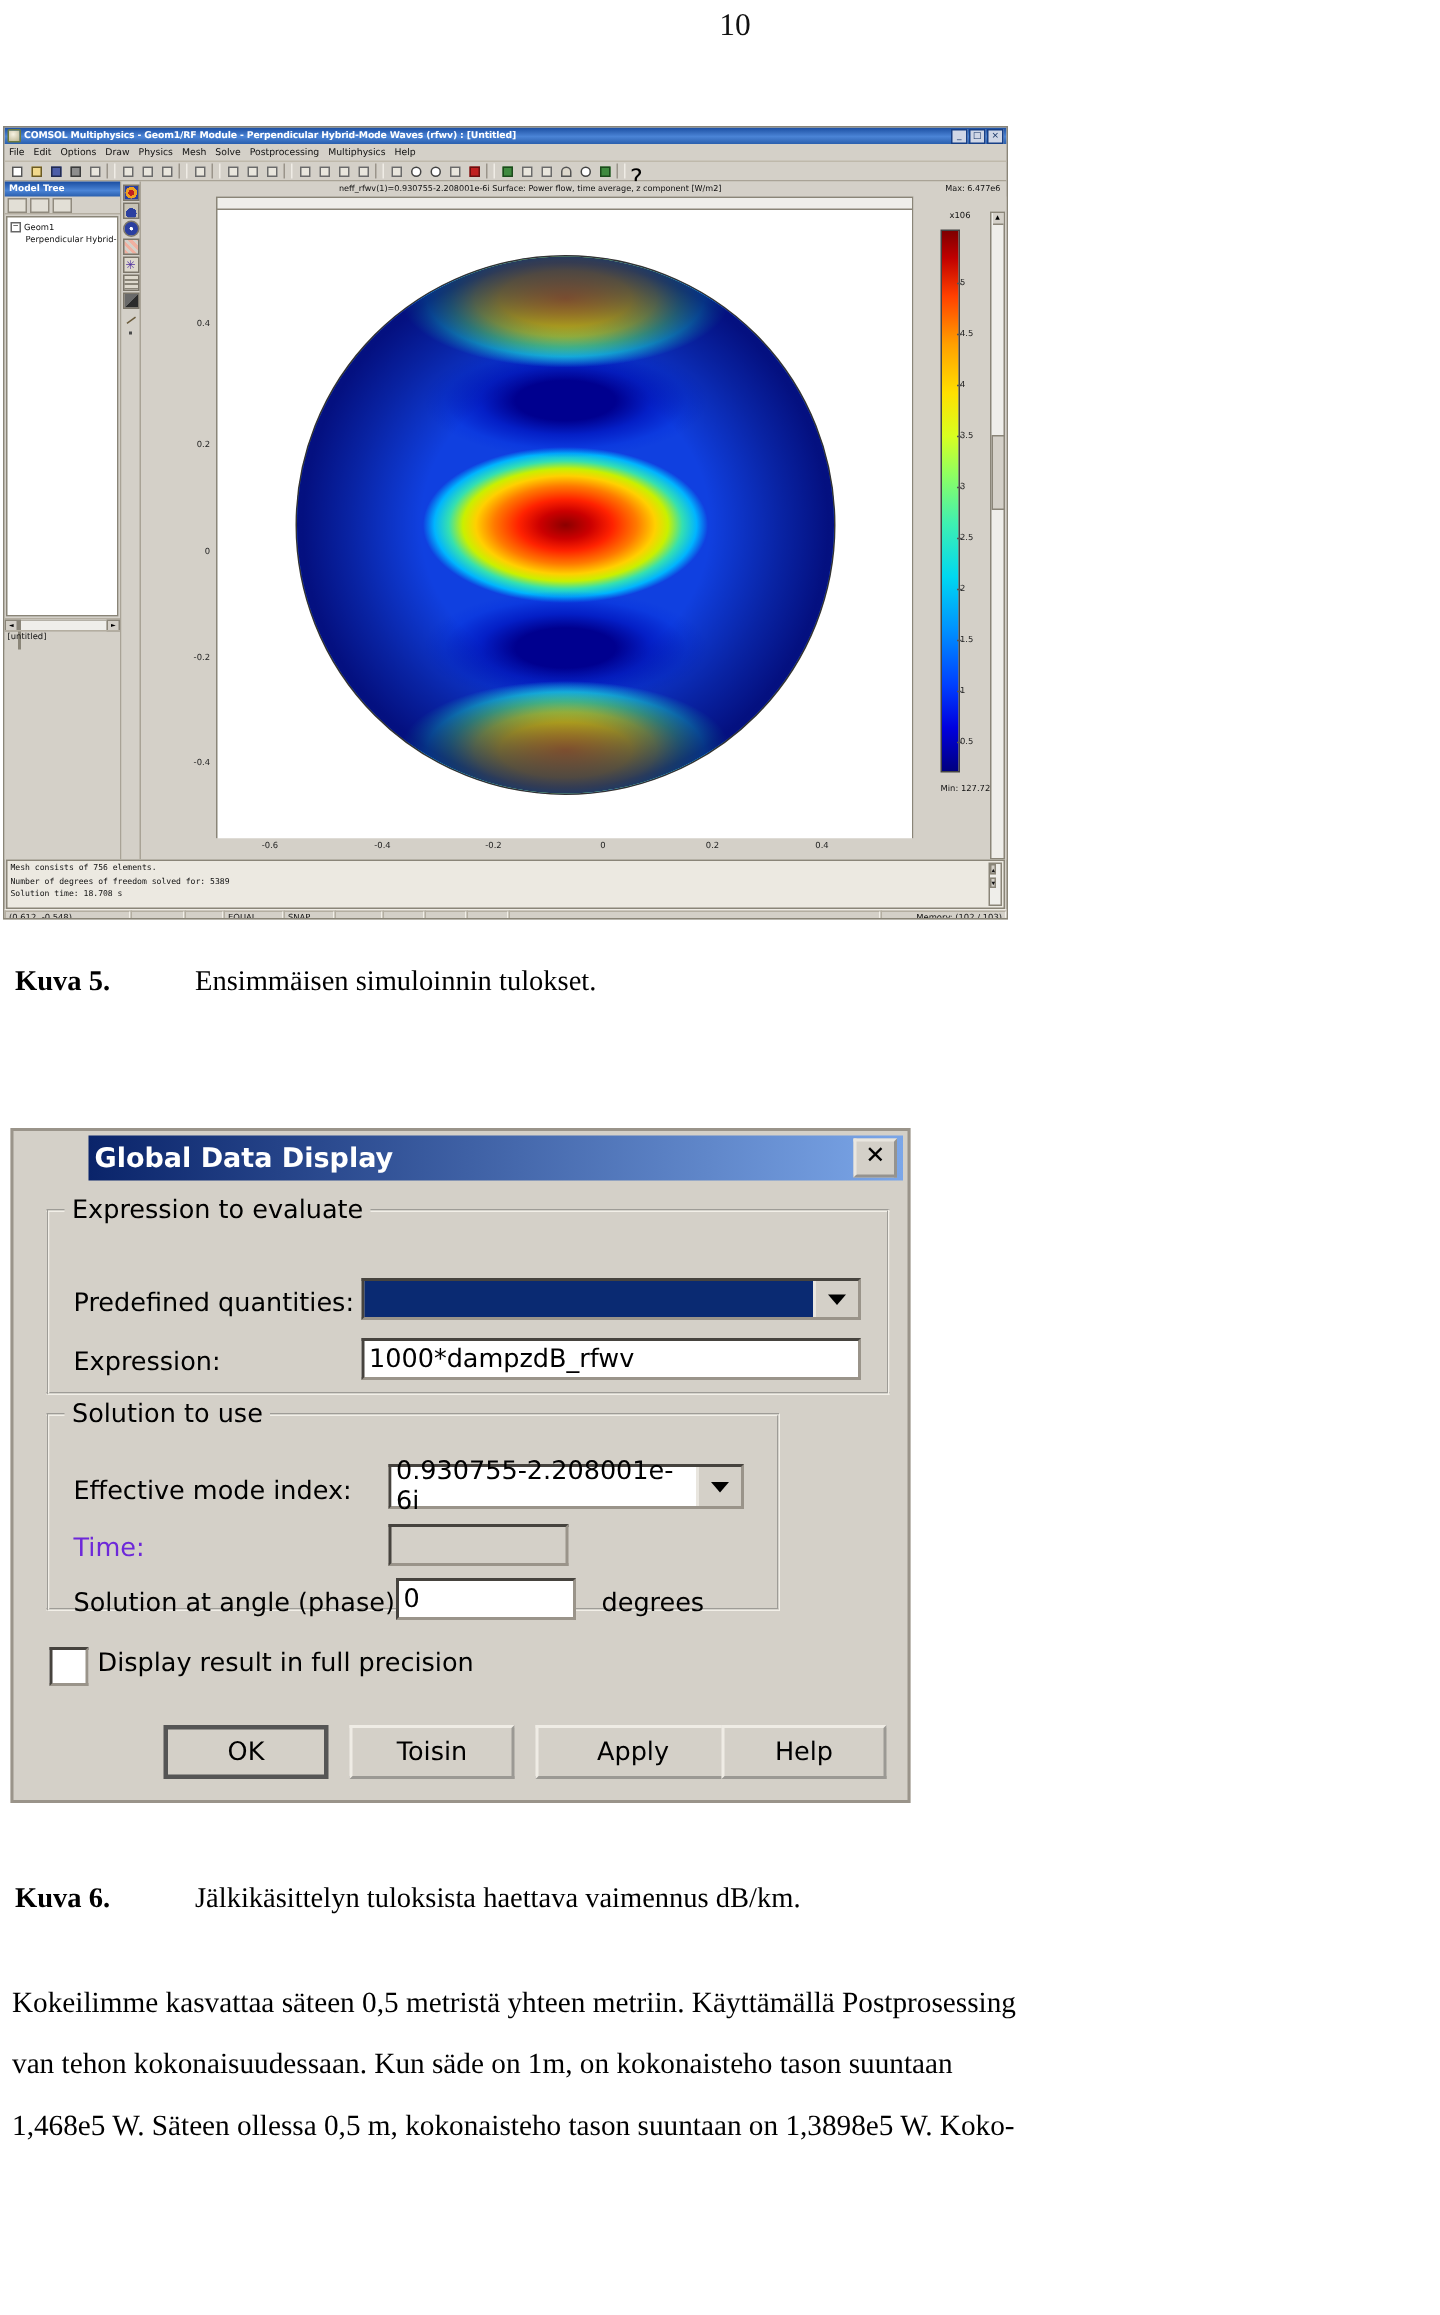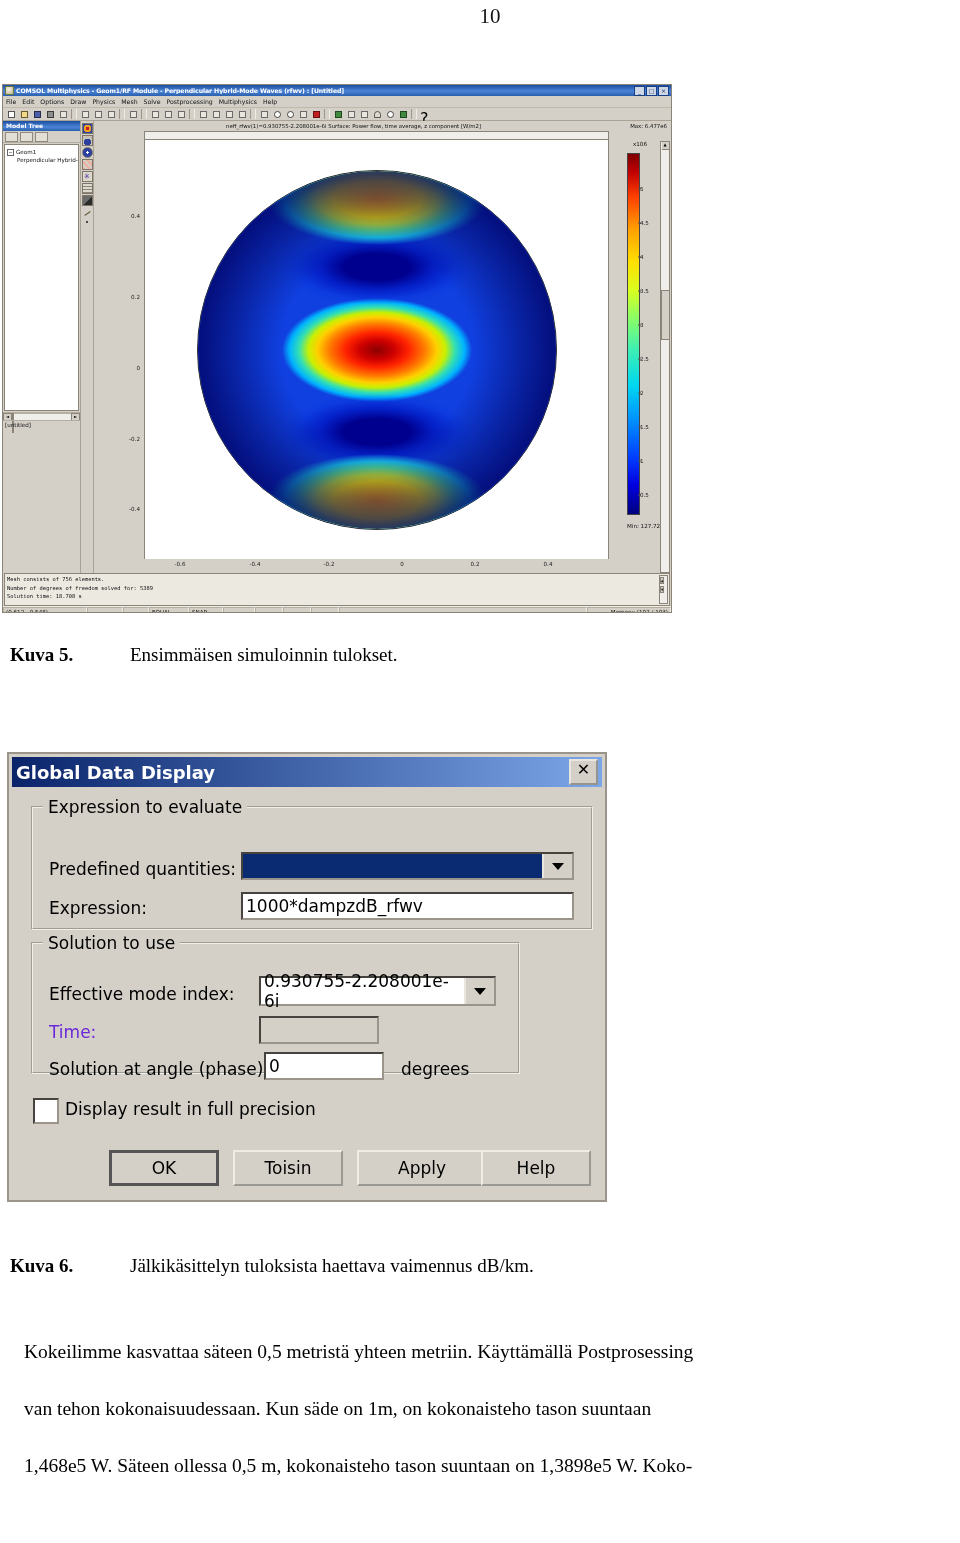--- a/index.html
+++ b/index.html
@@ -204,20 +204,21 @@
   .caption{
     position:absolute;left:10px;font-family:"Liberation Serif",serif;font-size:19px;color:#000;
     white-space:nowrap;
   }
   .caption .lbl{display:inline-block;width:120px;font-weight:bold;}
   
   .dialog{
     position:absolute;left:7px;top:752px;width:600px;height:450px;
     background:#d4d0c8;border:2px solid #9a948a;box-sizing:border-box;
     font-family:"DejaVu Sans","Liberation Sans",sans-serif;
+    padding-left:47px;
   }
   .dlg-title{
     height:30px;margin:3px;background:linear-gradient(to right,#0a246a,#7ba6e8);
     display:flex;align-items:center;padding:0 4px;color:#fff;
   }
   .dlg-title-text{flex:1;font-size:18px;font-weight:bold;}
   .dlg-close{
     width:25px;height:22px;background:#d4d0c8;border:2px outset #e9e6df;
     color:#000;font-size:16px;font-weight:bold;line-height:18px;text-align:center;
   }
@@ -252,21 +253,21 @@
   .btn{
     position:absolute;height:36px;background:#d4d0c8;border:2px outset #efece5;
     font-size:17px;color:#000;display:flex;align-items:center;justify-content:center;
     box-sizing:border-box;
   }
   .btn.def{border:3px solid #555;}
   .body-text{
     position:absolute;left:8px;width:944px;font-family:"Liberation Serif",serif;
     font-size:19.5px;line-height:41px;color:#000;text-align:justify;
   }
-  .body-text p{margin:16px;}
+  .body-text p{margin:0;}
 </style>
 </head>
 <body>
 
 <div class="page-num">10</div>
 
 <div class="comsol-window">
 
   <div class="titlebar">
     <span class="title-ico"></span>

